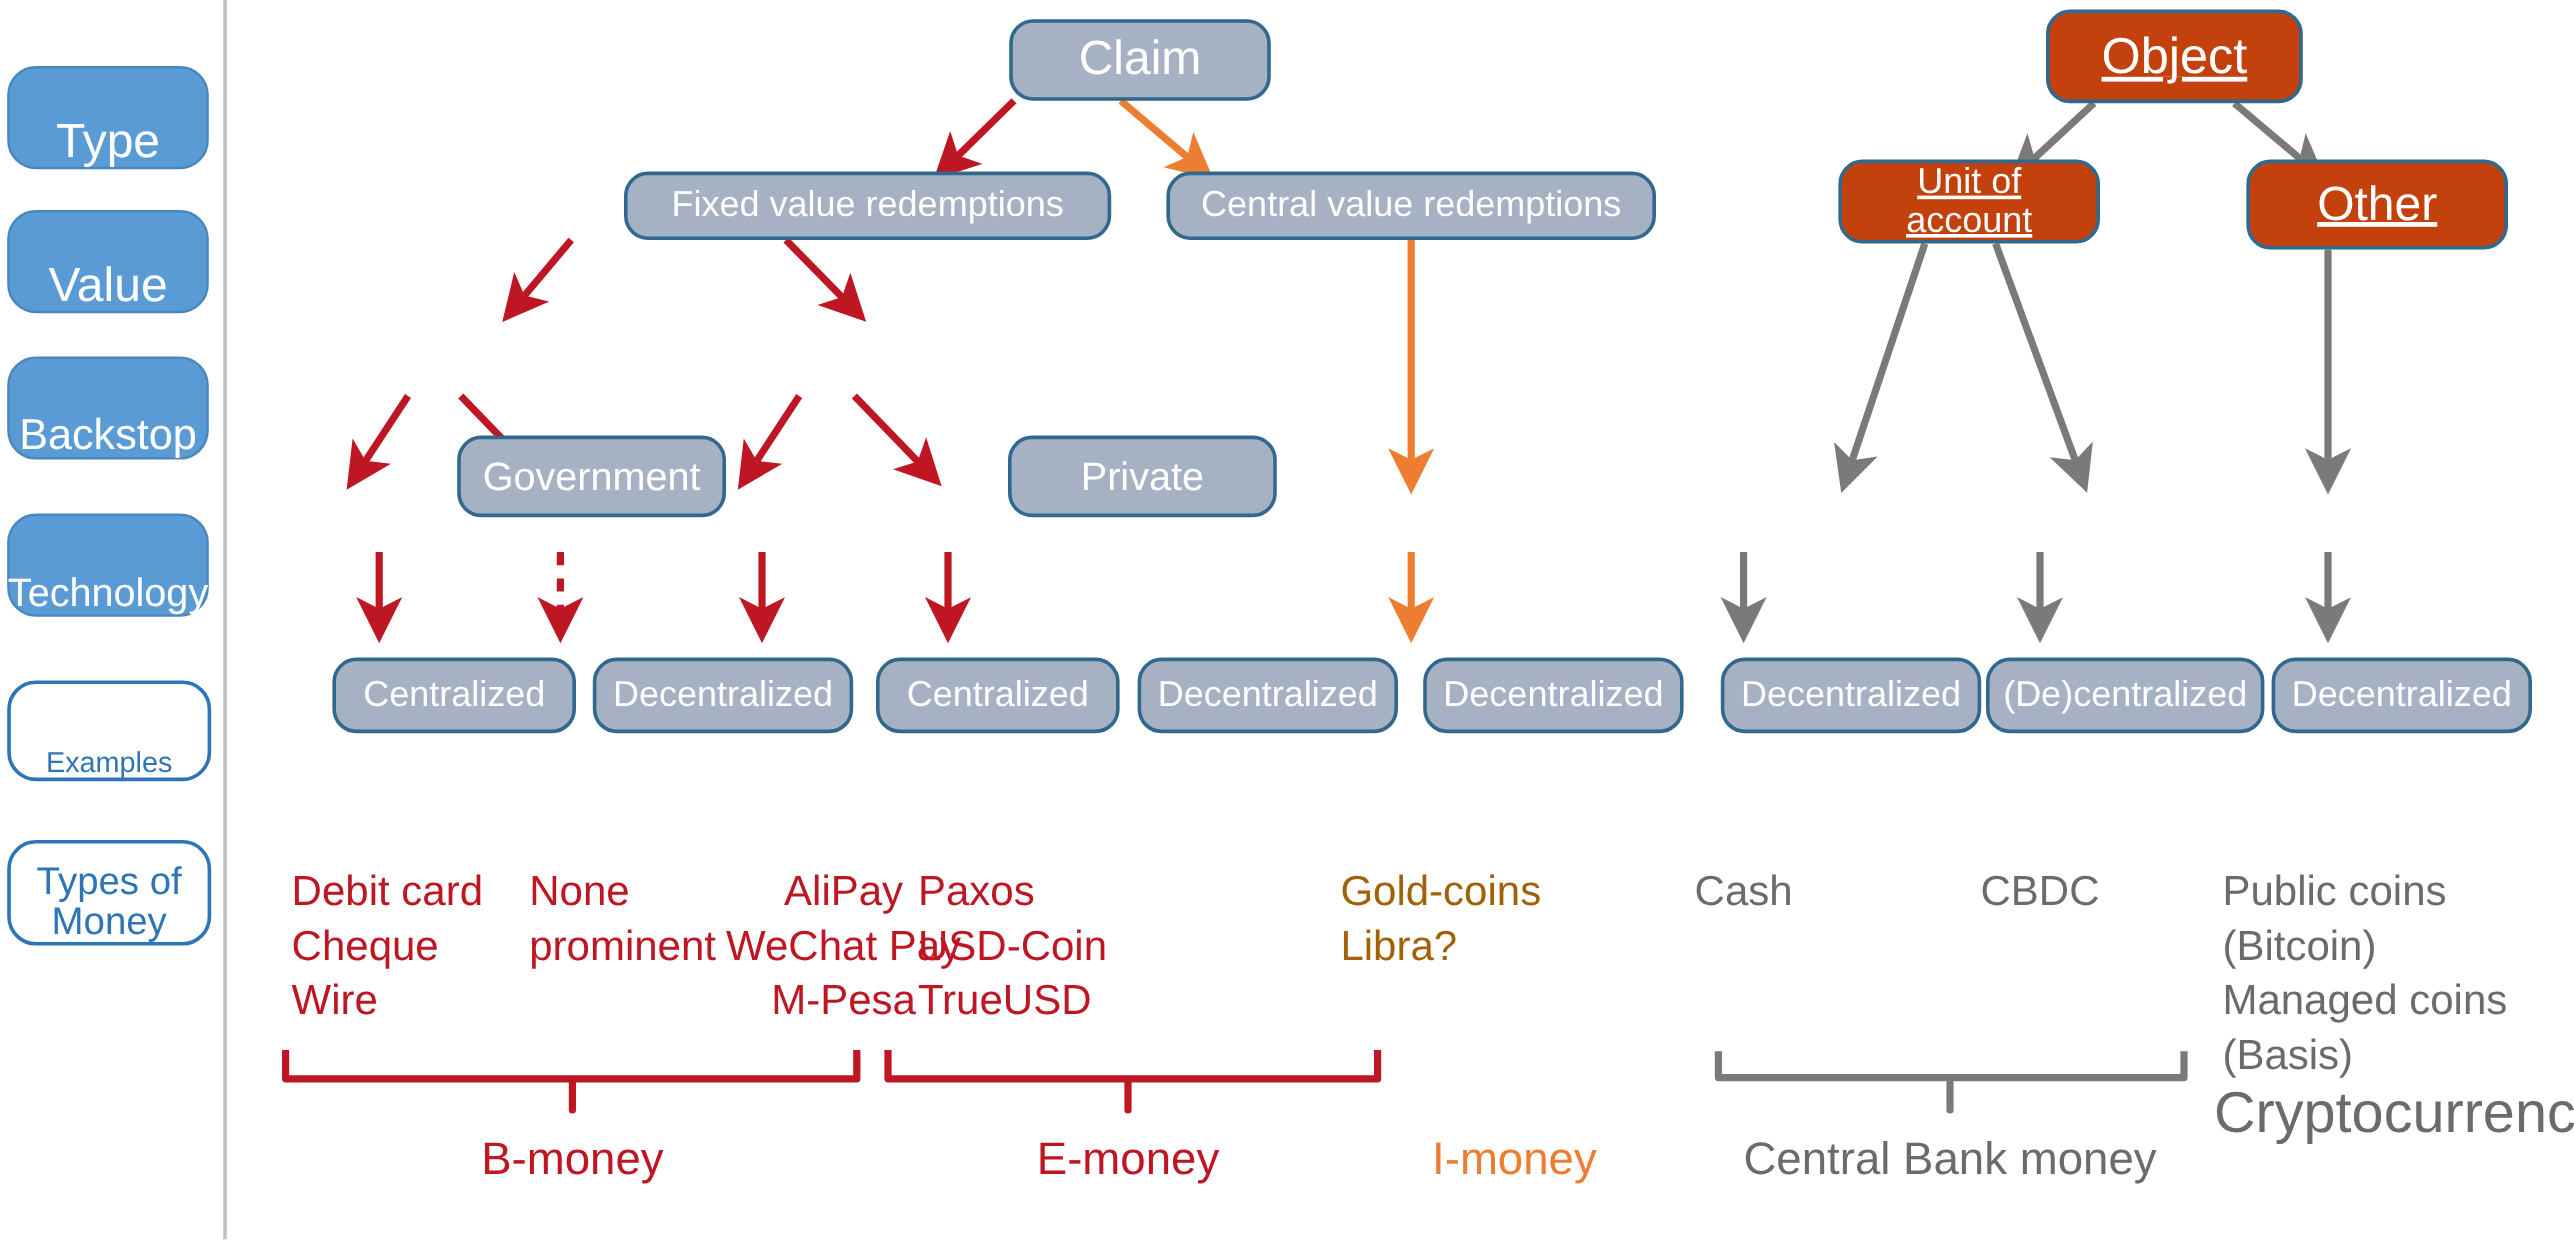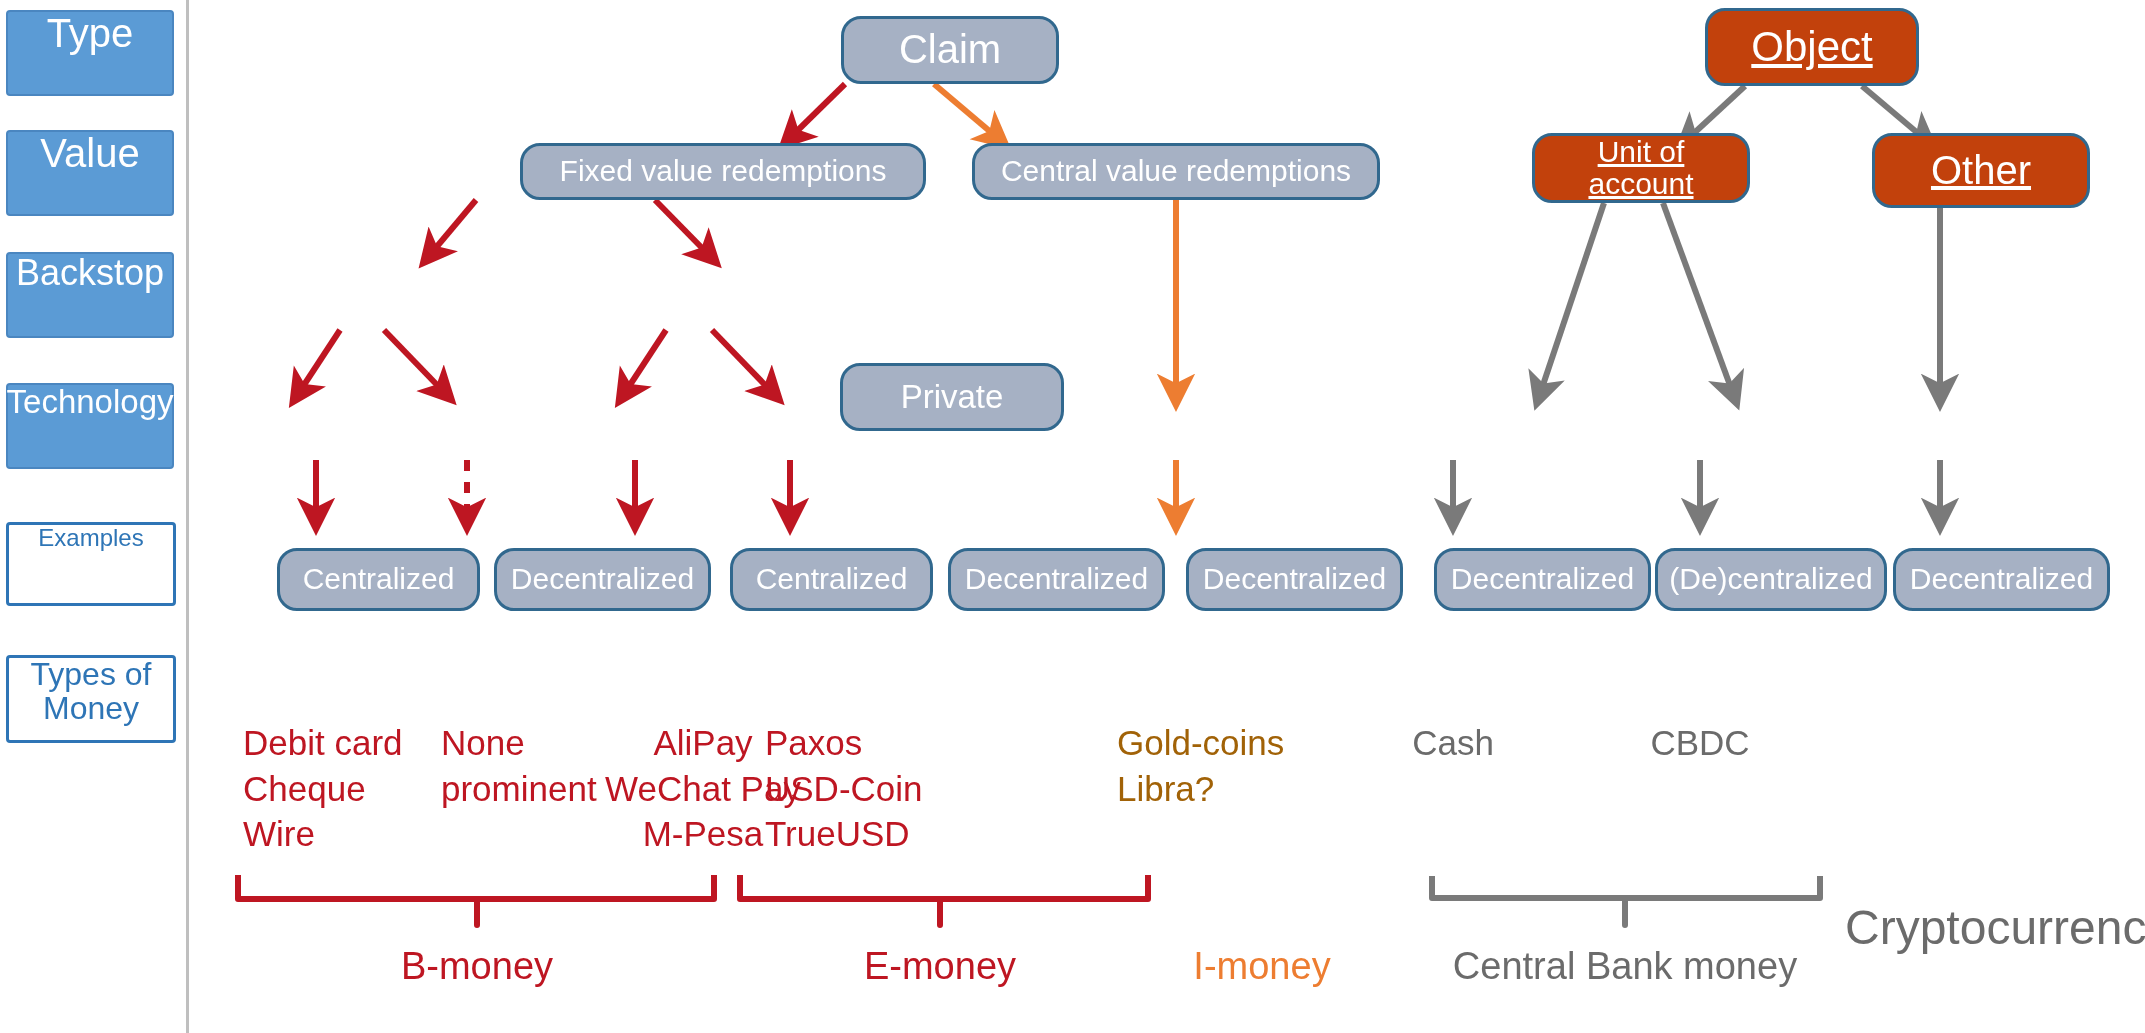--- a/index.html
+++ b/index.html
@@ -4,22 +4,22 @@
 <style>
   html,body{margin:0;padding:0;background:#ffffff;}
   body{width:2145px;height:1033px;position:relative;overflow:hidden;
        font-family:"Liberation Sans","DejaVu Sans",sans-serif;}
 
   #stage{position:absolute;left:0;top:0;width:2145px;height:1033px;}
 
   svg#wires{position:absolute;left:0;top:0;width:2145px;height:1033px;overflow:visible;}
 
   
-  .rowlabel{position:absolute;border-radius:4px;display:flex;align-items:flex-start;
-            justify-content:center;text-align:center;line-height:1.05;}
+  .rowlabel{position:absolute;border-radius:24px;display:flex;align-items:flex-end;
+            justify-content:center;text-align:center;line-height:1.05;margin-top:45px;}
   .rowlabel.filled{background:#5B9BD5;border:2px solid #4A86C0;color:#ffffff;}
   .rowlabel.hollow{background:#ffffff;border:3px solid #2E75B6;color:#2E75B6;}
 
   
   .node{position:absolute;display:flex;align-items:center;justify-content:center;
         text-align:center;line-height:1.08;color:#ffffff;border-radius:20px;
         border:3px solid #31688E;box-sizing:border-box;}
   .node.light{background:#A6B1C4;}
   .node.dark{background:#c2410c;text-decoration:underline;}
 
@@ -183,20 +183,23 @@
     <span>Central value redemptions</span>
   </div>
   <div class="node dark" style="left:1532px;top:133px;width:218px;height:70px;font-size:30px;">
     <span style="white-space:pre-line;">Unit of
 account</span>
   </div>
   <div class="node dark" style="left:1872px;top:133px;width:218px;height:75px;font-size:40px;">
     <span>Other</span>
   </div>
 
+  <div class="node light" style="left:381px;top:363px;width:224px;height:68px;font-size:33px;">
+    <span>Government</span>
+  </div>
   <div class="node light" style="left:840px;top:363px;width:224px;height:68px;font-size:33px;">
     <span>Private</span>
   </div>
 
   <div class="node light" style="left:277px;top:548px;width:203px;height:63px;font-size:30px;">
     <span>Centralized</span>
   </div>
   <div class="node light" style="left:494px;top:548px;width:217px;height:63px;font-size:30px;">
     <span>Decentralized</span>
   </div>
@@ -234,20 +237,24 @@
 USD-Coin
 TrueUSD</div>
 
   <div class="examples ex-orange" style="left:1117px;top:720px;width:240px;font-size:35px;text-align:left;">Gold-coins
 Libra?</div>
 
   <div class="examples ex-grey" style="left:1453px;top:720px;width:220px;font-size:35px;text-align:center;transform:translateX(-110px);">Cash</div>
 
   <div class="examples ex-grey" style="left:1700px;top:720px;width:220px;font-size:35px;text-align:center;transform:translateX(-110px);">CBDC</div>
 
+  <div class="examples ex-grey" style="left:1852px;top:720px;width:280px;font-size:35px;text-align:left;">Public coins
+(Bitcoin)
+Managed coins
+(Basis)</div>
 
   <div class="money m-red" style="left:357px;top:945px;width:240px;font-size:38px;">B-money</div>
 
   <div class="money m-red" style="left:820px;top:945px;width:240px;font-size:38px;">E-money</div>
 
   <div class="money m-orange" style="left:1157px;top:945px;width:210px;font-size:38px;">I-money</div>
 
   <div class="money m-grey" style="left:1430px;top:945px;width:390px;font-size:38px;">Central Bank money</div>
 
   <div class="money m-grey" style="left:1845px;top:900px;width:295px;font-size:48px;text-align:right;">Cryptocurrency</div>

